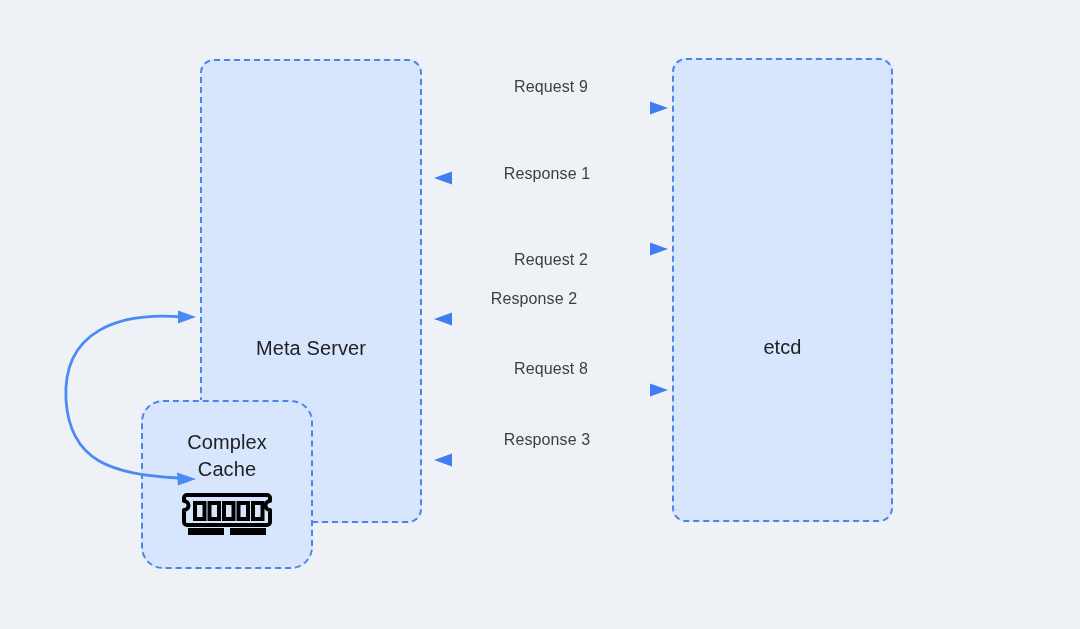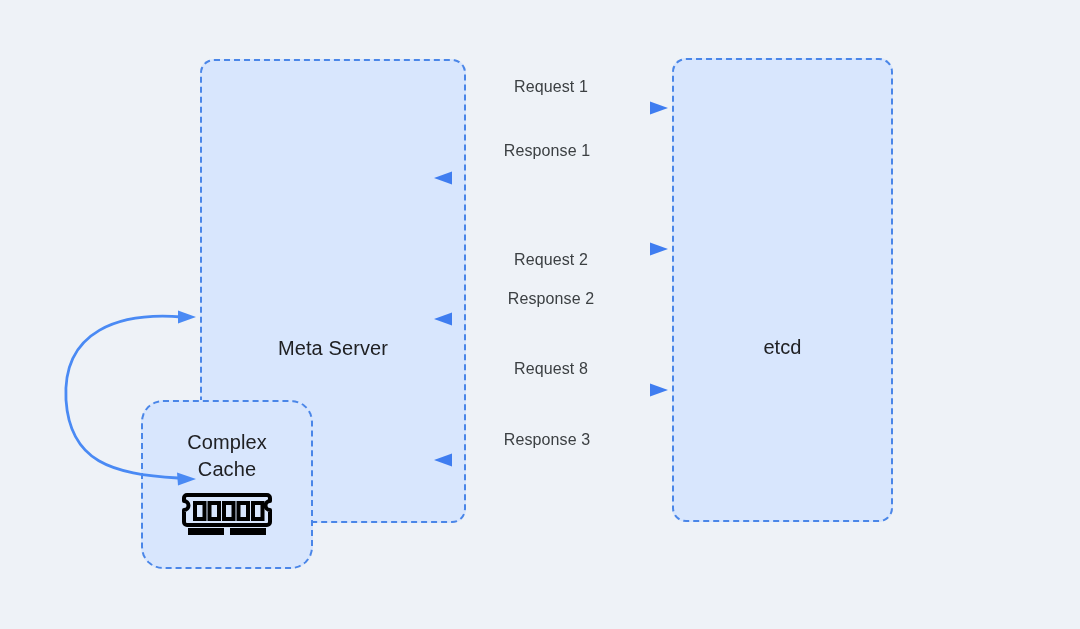--- a/index.html
+++ b/index.html
@@ -34,21 +34,21 @@
     color: #202124;
     font-size: 20px;
     line-height: 27px;
     text-align: center;
     letter-spacing: 0.1px;
     white-space: pre-line;
   }
   #node-meta-server {
     left: 200px;
     top: 59px;
-    width: 266px;
+    width: 222px;
     height: 464px;
   }
   #node-meta-server .node-label {
     position: absolute;
     top: 274px;
     left: 0;
     right: 0;
   }
   #node-etcd {
     left: 672px;
@@ -172,20 +172,20 @@
       <path d="M434 460 L452 453.5 L452 466.5 Z" fill="#3f7df0"></path>
     </g>
 
     <g>
       <path d="M182 317 C 120 312, 62 330, 66 400 C 70 462, 112 474, 178 478" fill="none" stroke="#4a8af4" stroke-width="2.8" stroke-linecap="round"></path>
       <path d="M196 317 L178 310.5 L178 323.5 Z" fill="#4a8af4"></path>
       <path d="M196 479 L177 472.5 L178 485.5 Z" fill="#4a8af4"></path>
     </g>
   </svg>
 
-  <div class="msg-label" style="left:431px; top:77px;">Request 1</div>
-  <div class="msg-label" style="left:427px; top:141px;">Response 1</div>
+  <div class="msg-label" style="left:431px; top:77px;">Request 9</div>
+  <div class="msg-label" style="left:427px; top:164px;">Response 1</div>
   <div class="msg-label" style="left:431px; top:218px;margin-top:32px;">Request 2</div>
-  <div class="msg-label" style="left:431px; top:289px;">Response 2</div>
+  <div class="msg-label" style="left:414px; top:289px;">Response 2</div>
   <div class="msg-label" style="left:431px; top:359px;">Request 8</div>
   <div class="msg-label" style="left:427px; top:430px;">Response 3</div>
 
 </div>
 
 </body></html>

